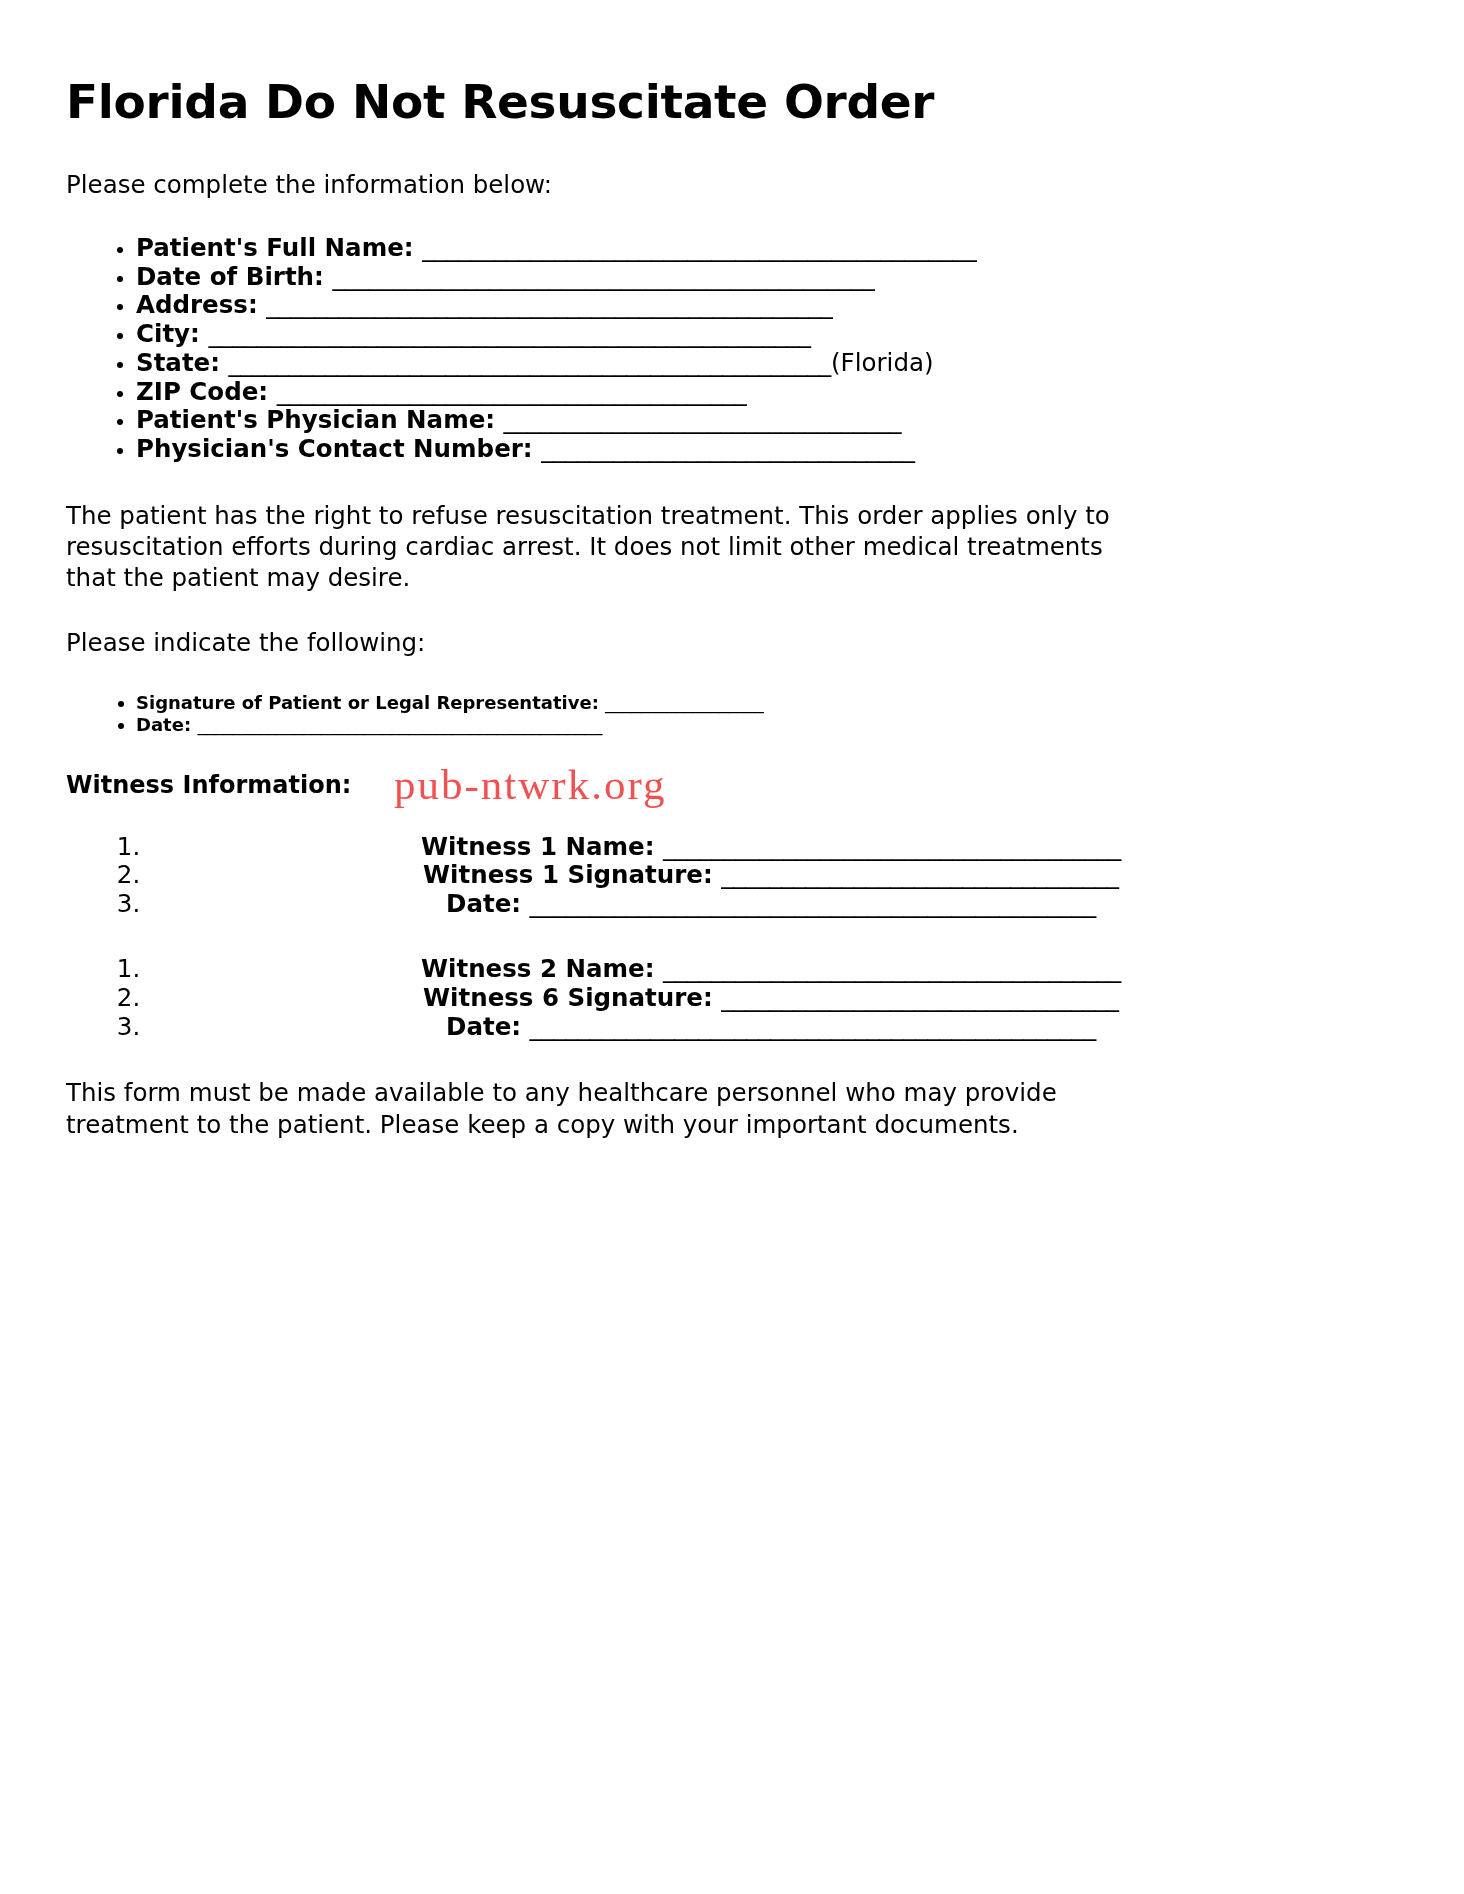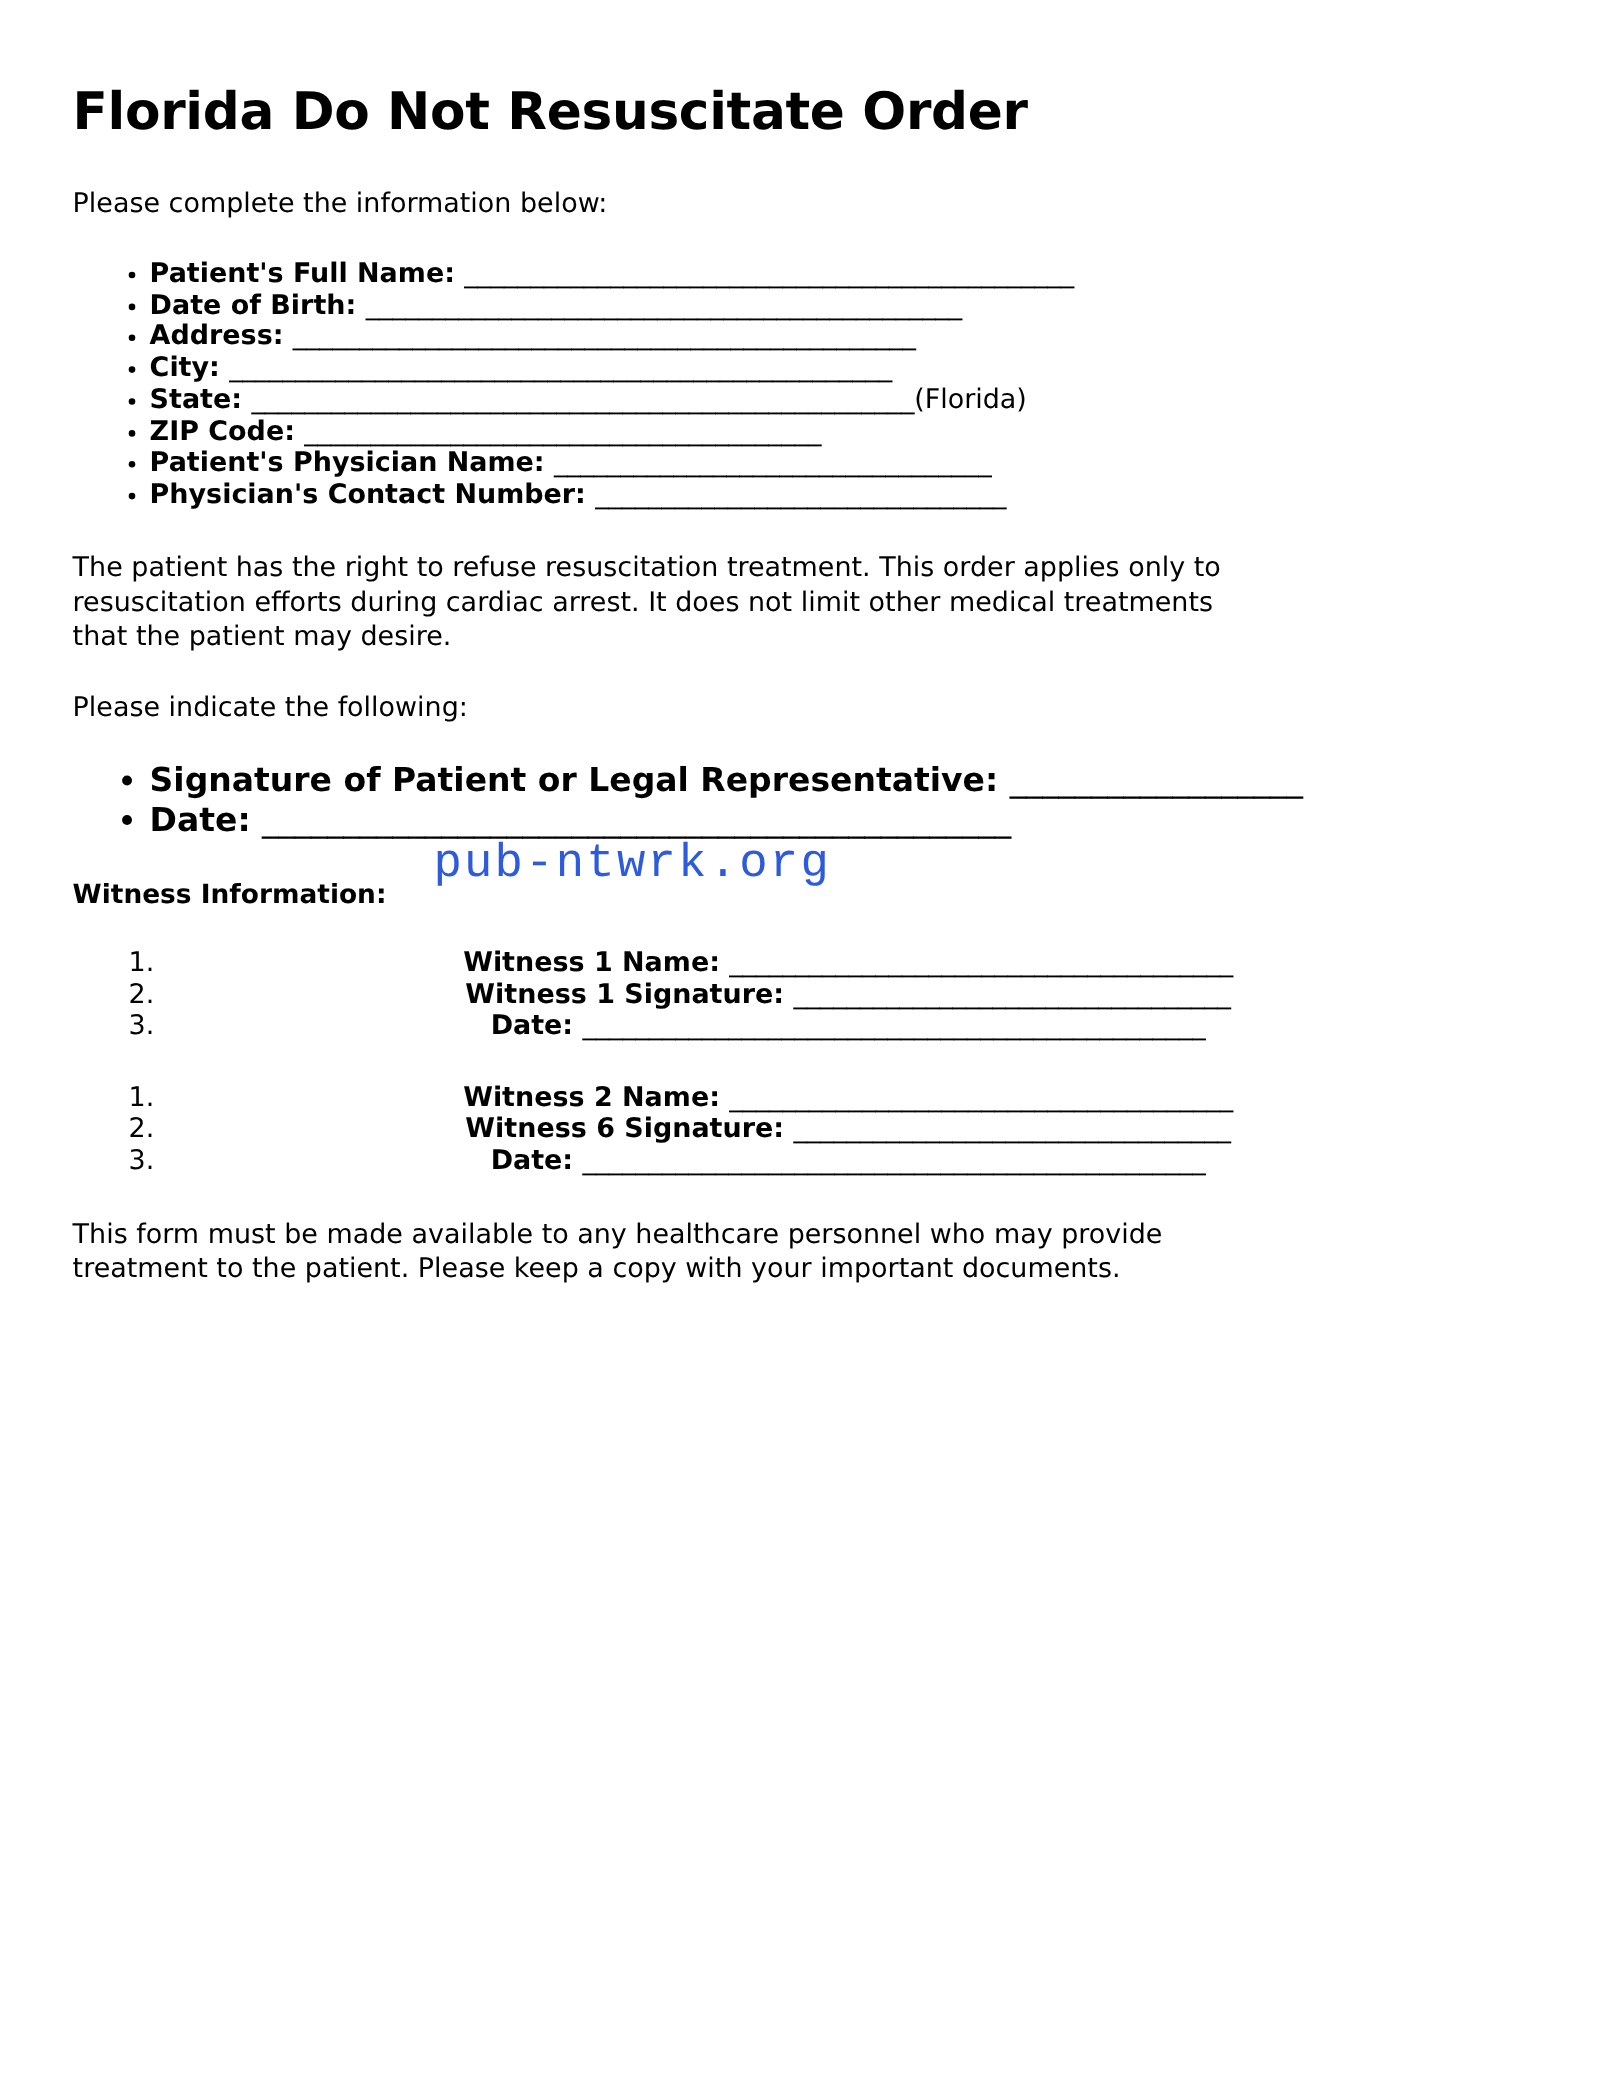--- a/index.html
+++ b/index.html
@@ -74,32 +74,32 @@
     font-size: 24px;
     font-weight: bold;
     margin: 0 0 34px 0;
   }
   .sig-list {
     margin: 0 0 36px 0;
     padding-left: 70px;
     list-style-type: disc;
   }
   .sig-list li {
-    font-size: 30px;
+    font-size: 18px;
     line-height: 1.175;
     white-space: nowrap;
   }
   .watermark {
     position: absolute;
     left: 394px;
     top: 760px;
-    font-family: Liberation Mono, monospace;
+    font-family: Liberation Serif, serif;
     font-size: 43px;
     letter-spacing: 2px;
-    color: #1d4ed8;
+    color: #ef4444;
     opacity: 0.92;
     white-space: nowrap;
     pointer-events: none;
     user-select: none;
   }
 </style>
 </head>
 <body>
 
 <div class="page">

